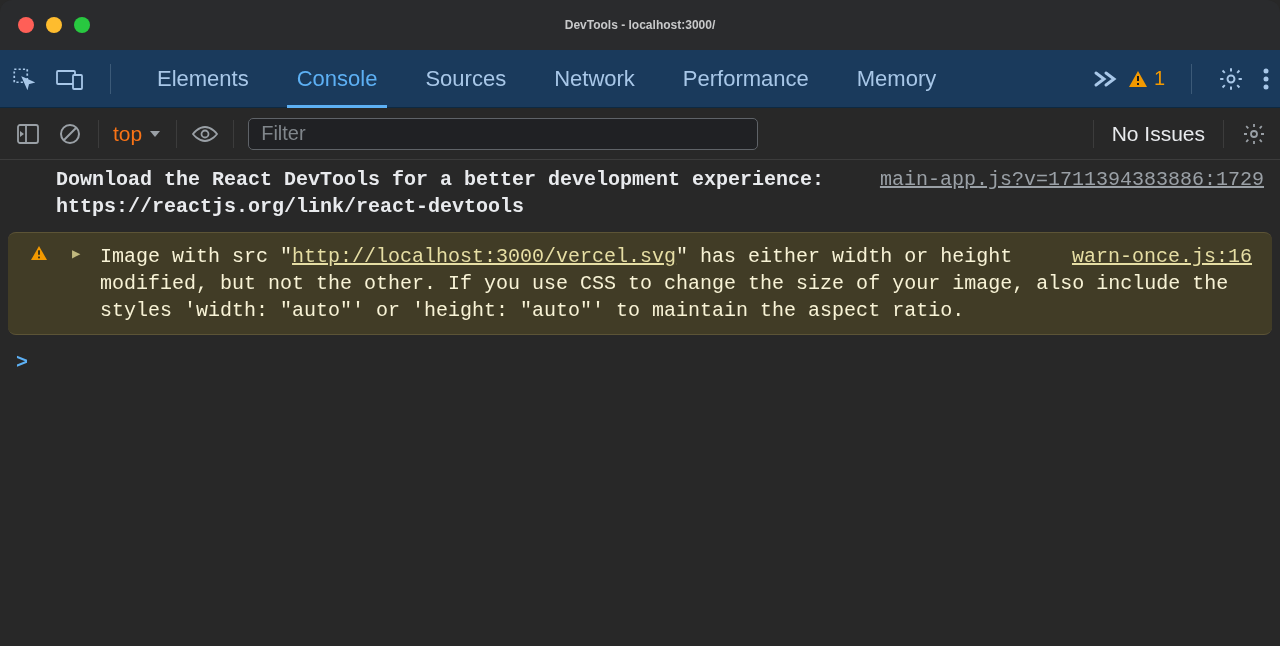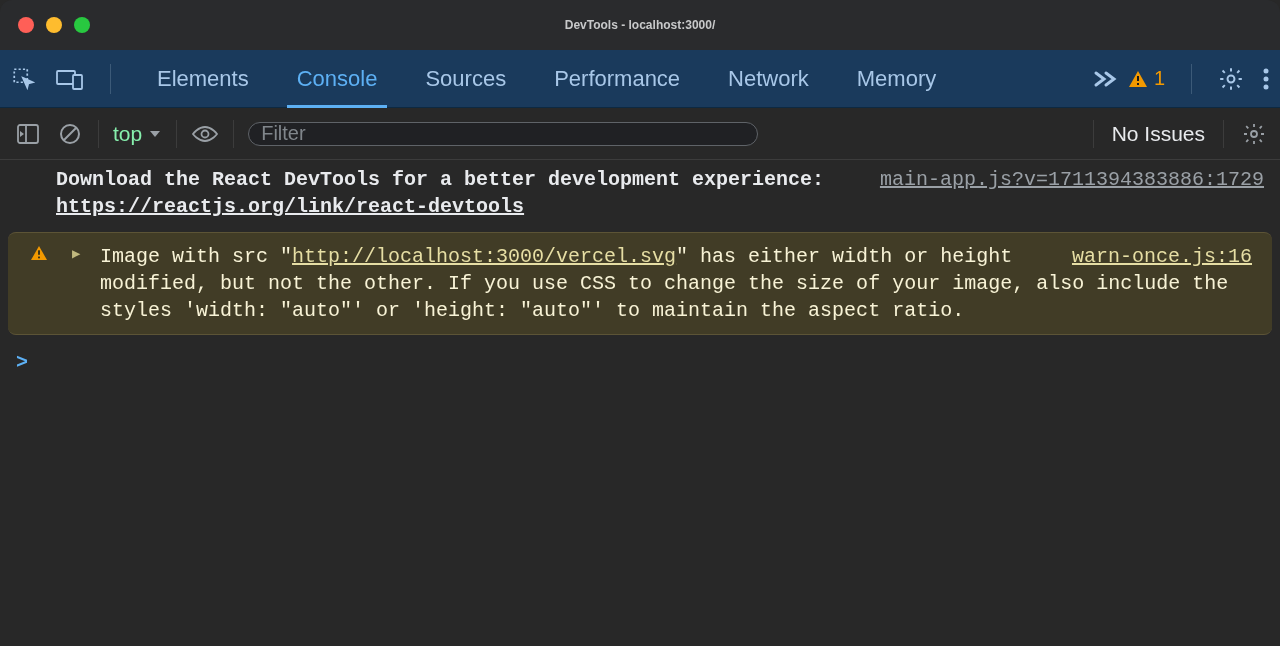--- a/index.html
+++ b/index.html
@@ -76,29 +76,29 @@
   height: 52px;
   background: #282828;
   border-bottom: 1px solid #3c3c3c;
   display: flex;
   align-items: center;
   padding: 0 14px;
   gap: 14px;
 }
 .toolbar-btn { width: 28px; height: 28px; display: flex; align-items: center; justify-content: center; cursor: pointer; color: #9aa0a6; }
 .toolbar-divider { width: 1px; height: 28px; background: #3c3c3c; }
-.context-selector { display: flex; align-items: center; gap: 6px; font-size: 21px; color: #86efac; cursor: pointer; }
+.context-selector { display: flex; align-items: center; gap: 6px; font-size: 21px; color: #f97316; cursor: pointer; }
 .eye-icon { color: #9aa0a6; cursor: pointer; }
 .filter-input {
   flex: 1;
   max-width: 510px;
-  height: 24px;
+  height: 32px;
   background: #202124;
   border: 1px solid #5f6368;
-  border-radius: 13px;
+  border-radius: 5px;
   padding: 0 12px;
   font-size: 20px;
   color: #e8eaed;
 }
 .filter-input::placeholder { color: #80868b; }
 .toolbar-right { margin-left: auto; display: flex; align-items: center; gap: 18px; }
 .levels-selector { display: flex; align-items: center; gap: 6px; font-size: 21px; color: #e8eaed; cursor: pointer; }
 .no-issues { font-size: 21px; color: #e8eaed; cursor: pointer; text-align: right; }
 .console-body {
   background: #282828;
@@ -111,21 +111,21 @@
   position: relative;
 }
 .log-entry.info { color: #e8eaed; }
 .log-source {
   float: right;
   color: #9aa0a6;
   text-decoration: underline;
   cursor: pointer;
   font-weight: 400;
 }
-.log-link { color: #e8eaed; text-decoration: underline; cursor: pointer; font-weight: 700; }
+.log-link { color: #e8eaed; cursor: pointer; font-weight: 700; }
 .log-bold { font-weight: 700; }
 .log-entry.warning {
   background: #413c26;
   border-top: 1px solid #5c5436;
   border-bottom: 1px solid #5c5436;
   color: #f8f3d6;
   margin: 6px 8px;
   border-radius: 8px;
   padding: 10px 20px 10px 56px;
 }
@@ -179,22 +179,22 @@
         <rect x="1" y="4" width="18" height="13" rx="1"></rect>
         <rect x="17" y="8" width="9" height="14" rx="1" fill="#1a3a5c"></rect>
       </svg>
     </div>
     <div class="tabbar-divider"></div>
   </div>
   <div class="tabs">
     <div class="tab">Elements</div>
     <div class="tab active">Console</div>
     <div class="tab">Sources</div>
+    <div class="tab">Network</div>
     <div class="tab">Performance</div>
-    <div class="tab">Network</div>
     <div class="tab">Memory</div>
   </div>
   <div class="tabbar-right">
     <div class="more-tabs">
       <svg width="28" height="20" viewBox="0 0 28 20">
         <path d="M4 4 L12 10 L4 16 M14 4 L22 10 L14 16" stroke="#a8c7e8" stroke-width="3" fill="none" stroke-linecap="round"></path>
       </svg>
       <div class="warn-badge">
         <svg width="20" height="18" viewBox="0 0 20 18" class="warn-triangle">
           <path d="M10 1 L19 17 L1 17 Z" fill="#f29900"></path>

